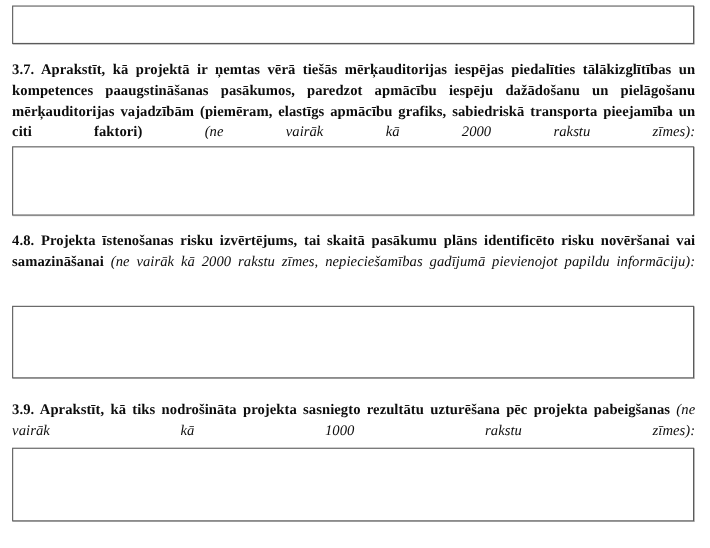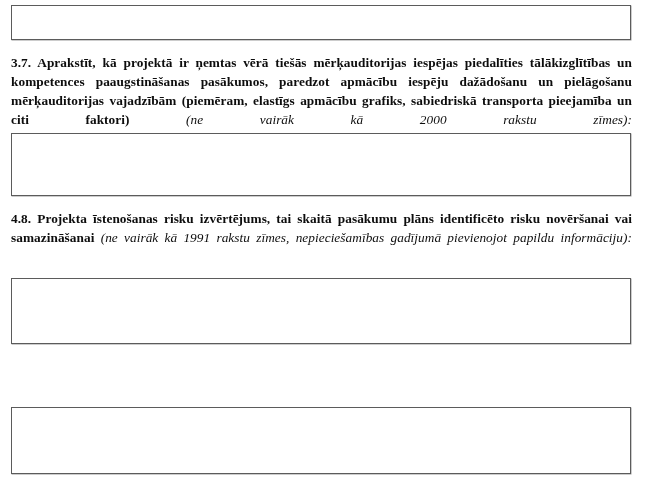--- a/index.html
+++ b/index.html
@@ -79,20 +79,27 @@
       <span>Aprakstīt, kā projektā ir ņemtas vērā tiešās mērķauditorijas iespējas piedalīties tālākizglītības un kompetences paaugstināšanas pasākumos, paredzot apmācību iespēju dažādošanu un pielāgošanu mērķauditorijas vajadzībām (piemēram, elastīgs apmācību grafiks, sabiedriskā transporta pieejamība un citi faktori)</span>
       <span class="italic">(ne vairāk kā 2000 rakstu zīmes):</span>
     </span>
   </div>
   <div class="answer-box" id="box-37"></div>
 
   <div class="question" id="q38">
     <span class="para">
       <span>4.8.</span>
       <span>Projekta īstenošanas risku izvērtējums, tai skaitā pasākumu plāns identificēto risku novēršanai vai samazināšanai</span>
-      <span class="italic">(ne vairāk kā 1991 rakstu zīmes, nepieciešamības gadījumā pievienojot papildu informāciju):</span>
+      <span class="italic">(ne vairāk kā 2000 rakstu zīmes, nepieciešamības gadījumā pievienojot papildu informāciju):</span>
     </span>
   </div>
   <div class="answer-box" id="box-38"></div>
 
+  <div class="question" id="q39">
+    <span class="para">
+      <span>3.9.</span>
+      <span>Aprakstīt, kā tiks nodrošināta projekta sasniegto rezultātu uzturēšana pēc projekta pabeigšanas</span>
+      <span class="italic">(ne vairāk kā 1000 rakstu zīmes):</span>
+    </span>
+  </div>
   <div class="answer-box" id="box-39"></div>
 
 </div>
 
 </body></html>

